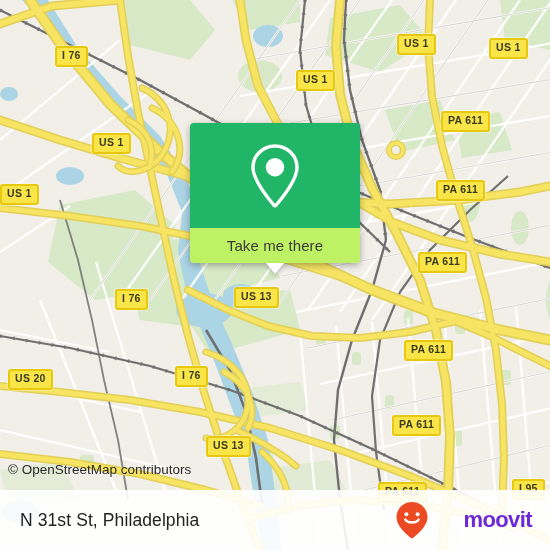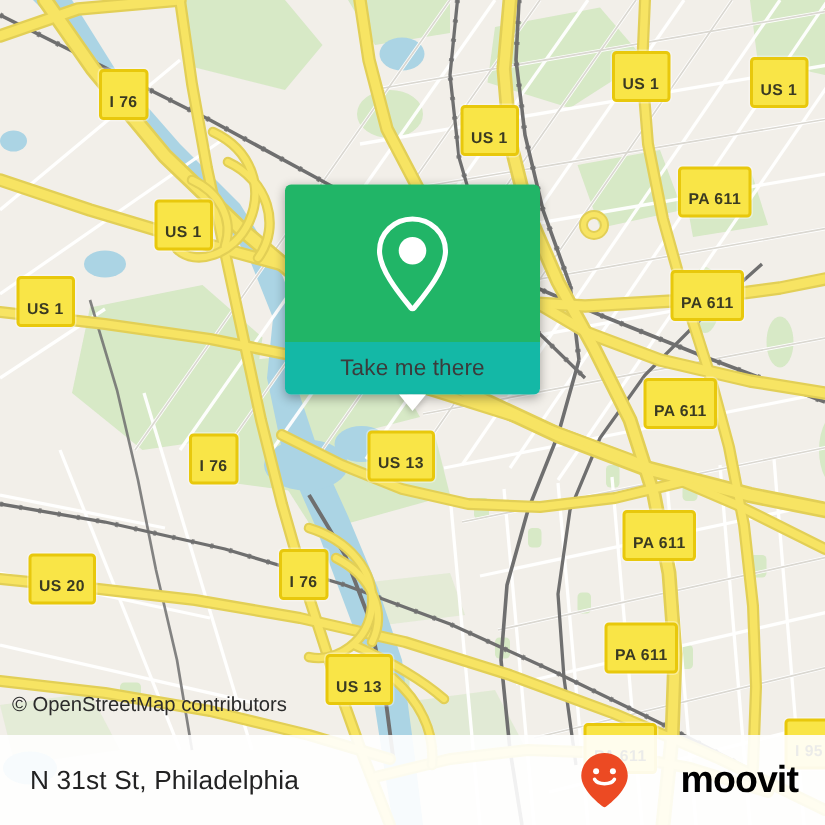--- a/index.html
+++ b/index.html
@@ -25,45 +25,44 @@
     position:absolute;
     background:#f9e547;
     border:2px solid #e8c80c;
     border-radius:3px;
     color:#3a3a22;
     font-family:"Liberation Sans", sans-serif;
     font-size:10.5px;
     font-weight:bold;
     letter-spacing:.3px;
     line-height:1;
-    padding:15px 5px 4px 5px;
+    padding:2px 5px 4px 5px;
     white-space:nowrap;
     box-shadow:0 0 0 1px rgba(255,255,255,.35);
     user-select:none;
-    margin-left:11px;
   }
 
   
   #callout{
     position:absolute;
     left:190px; top:123px;
     width:170px;
     border-radius:4px;
     box-shadow:0 2px 7px rgba(0,0,0,.33);
     overflow:visible;
     z-index:40;
   }
   #callout-top{
     background:#21b567;
     height:105px;
     border-radius:4px 4px 0 0;
     display:flex; align-items:center; justify-content:center;
   }
   #callout-bottom{
-    background:#14b8a6;
+    background:#bef264;
     height:35px;
     border-radius:0 0 4px 4px;
     display:flex; align-items:center; justify-content:center;
     position:relative;
   }
   #callout-label{
     color:#3b3b3b;
     font-size:15px;
     letter-spacing:.1px;
   }
@@ -102,23 +101,23 @@
   #place-title{
     font-size:17.5px;
     color:#222;
     letter-spacing:.1px;
     white-space:nowrap;
   }
   #brand{
     display:flex; align-items:center; gap:1px;
   }
   #brand-wordmark{
-    font-size:25px;
+    font-size:22px;
     font-weight:bold;
-    color:#000000;
+    color:#6d28d9;
     letter-spacing:-.6px;
     line-height:1;
     margin-left:33px;
   }
 </style>
 </head>
 <body>
 
 <div id="map-root">
 

